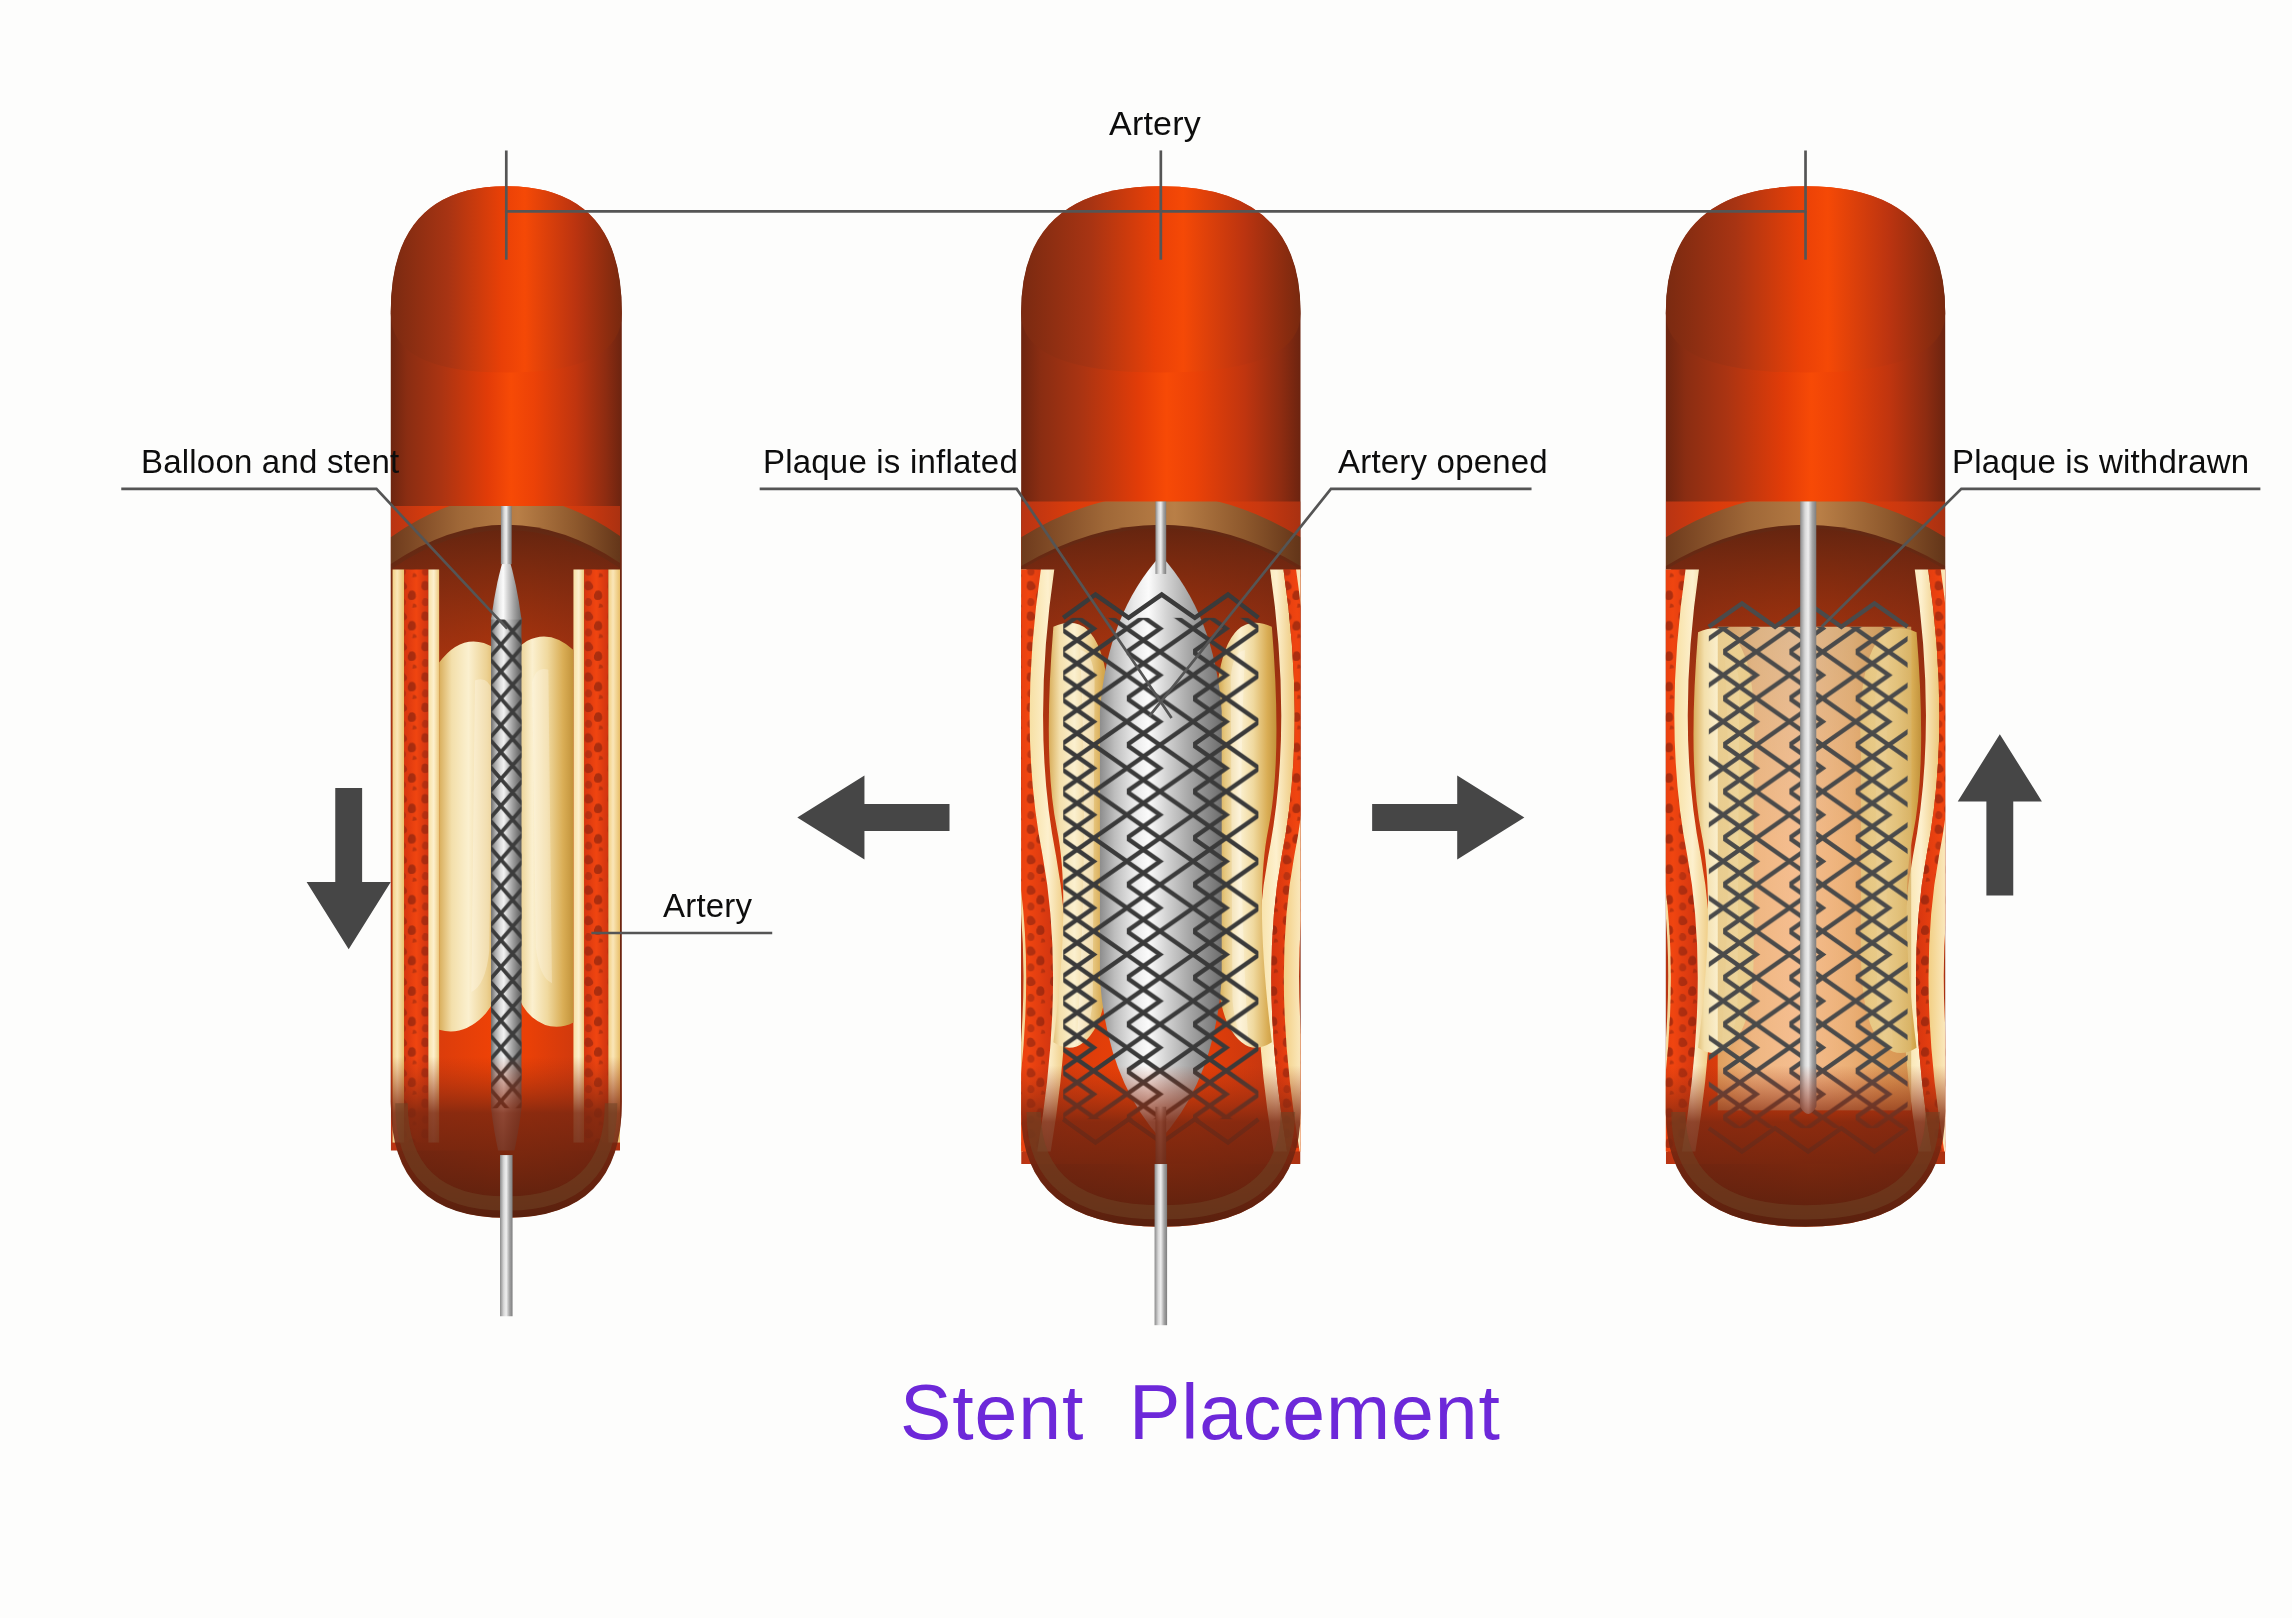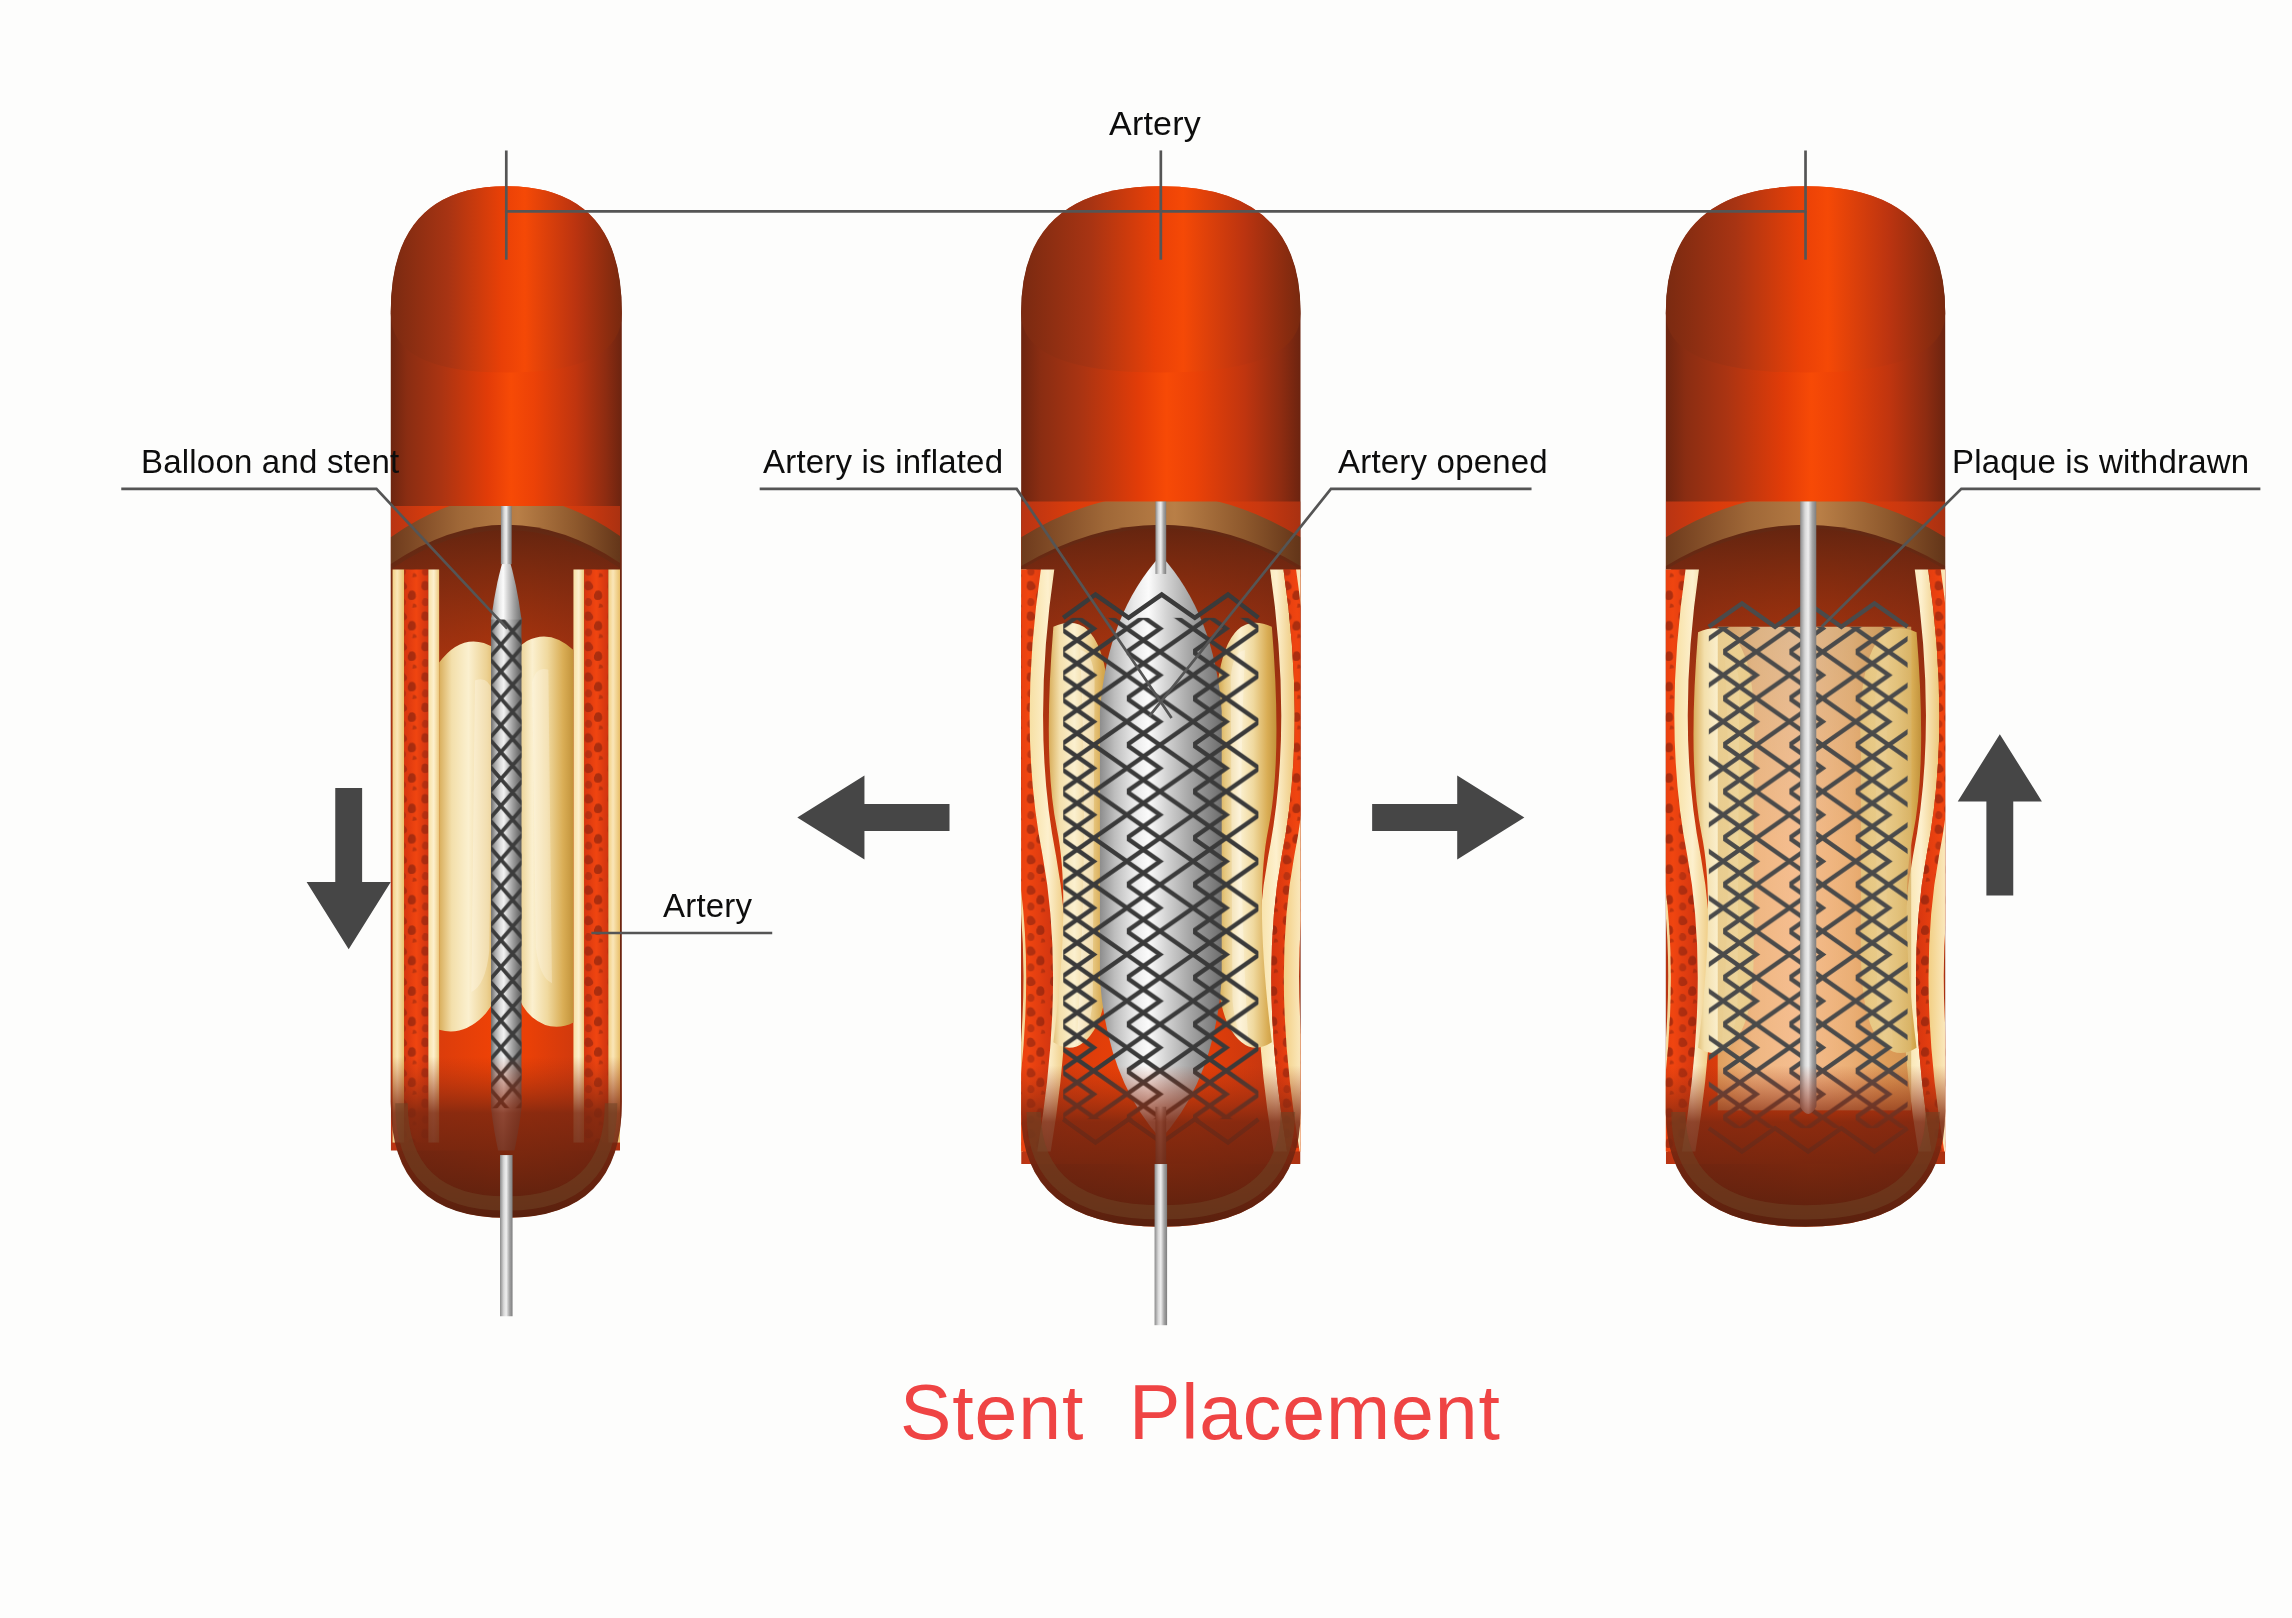--- a/index.html
+++ b/index.html
@@ -9,21 +9,21 @@
     background:#fdfdfc;
   }
   .stage{position:absolute;inset:0;border-radius:7px;}
   svg.scene{position:absolute;left:0;top:0;width:2293px;height:1618px;display:block;}
   .lbl{
     position:absolute;color:#0d0d0d;font-size:33px;letter-spacing:0.2px;
     white-space:nowrap;font-family:"Liberation Sans","DejaVu Sans",sans-serif;
   }
   .lbl.artery{font-size:34px;}
   .title{
-    position:absolute;color:#ef4444;font-size:77px;white-space:pre;
+    position:absolute;color:#6d28d9;font-size:77px;white-space:pre;
     font-family:"Liberation Sans","DejaVu Sans",sans-serif;font-weight:400;
     letter-spacing:0.9px;
   }
 </style>
 </head>
 <body>
 
 <div class="stage">
 
 <svg class="scene" viewBox="0 0 2560 1807">
@@ -349,21 +349,21 @@
     <path d="M2524 546 L2190 546 L2034 700"></path>
   </g>
 </svg>
 
 <div class="lbl artery" style="left:1109px;top:104px;">Artery</div>
 
 <div class="lbl" style="left:141px;top:443px;">Balloon and stent</div>
 
 <div class="lbl" style="left:663px;top:887px;">Artery</div>
 
-<div class="lbl" style="left:763px;top:443px;">Artery is inflated</div>
+<div class="lbl" style="left:763px;top:443px;">Plaque is inflated</div>
 
 <div class="lbl" style="left:1338px;top:443px;">Artery opened</div>
 
 <div class="lbl" style="left:1952px;top:443px;">Plaque is withdrawn</div>
 
 <div class="title" style="left:900px;top:1368px;">Stent  Placement</div>
 
 </div>
 
 

